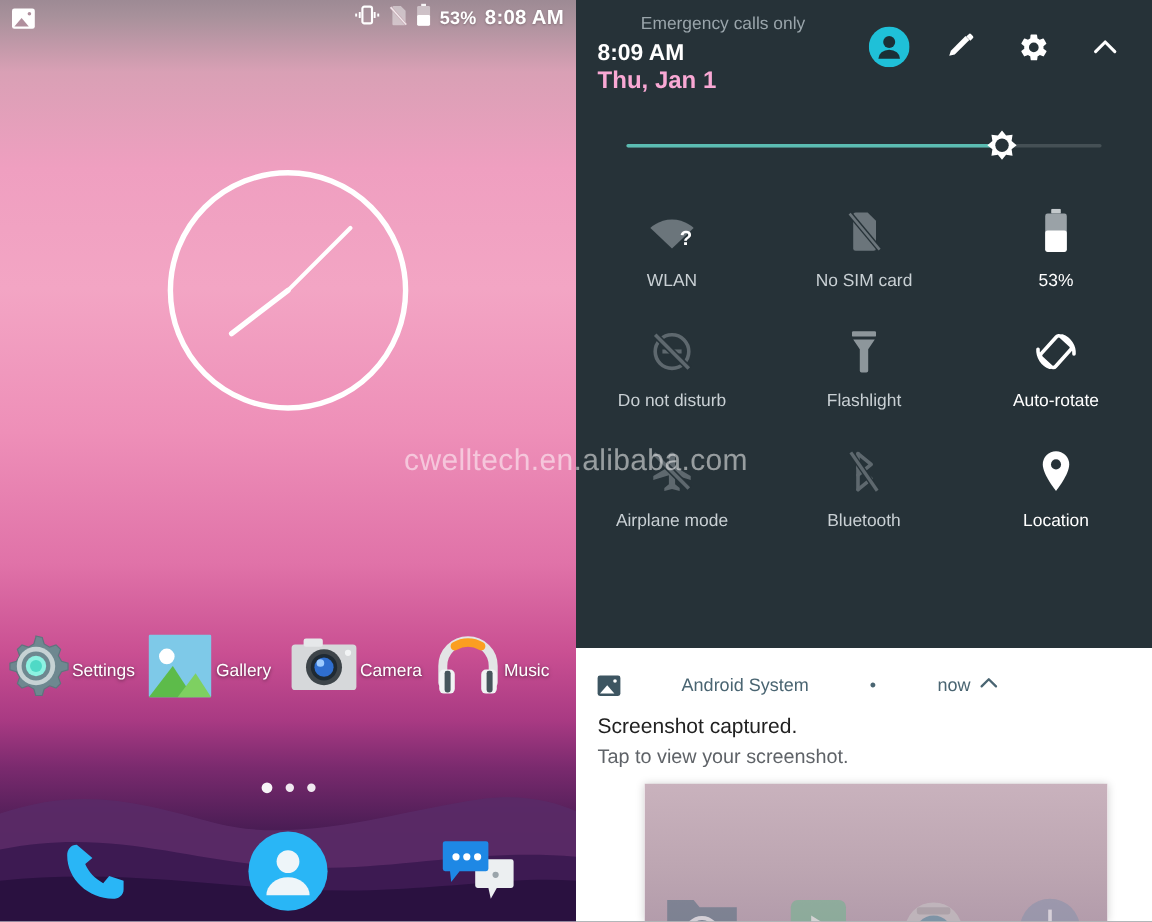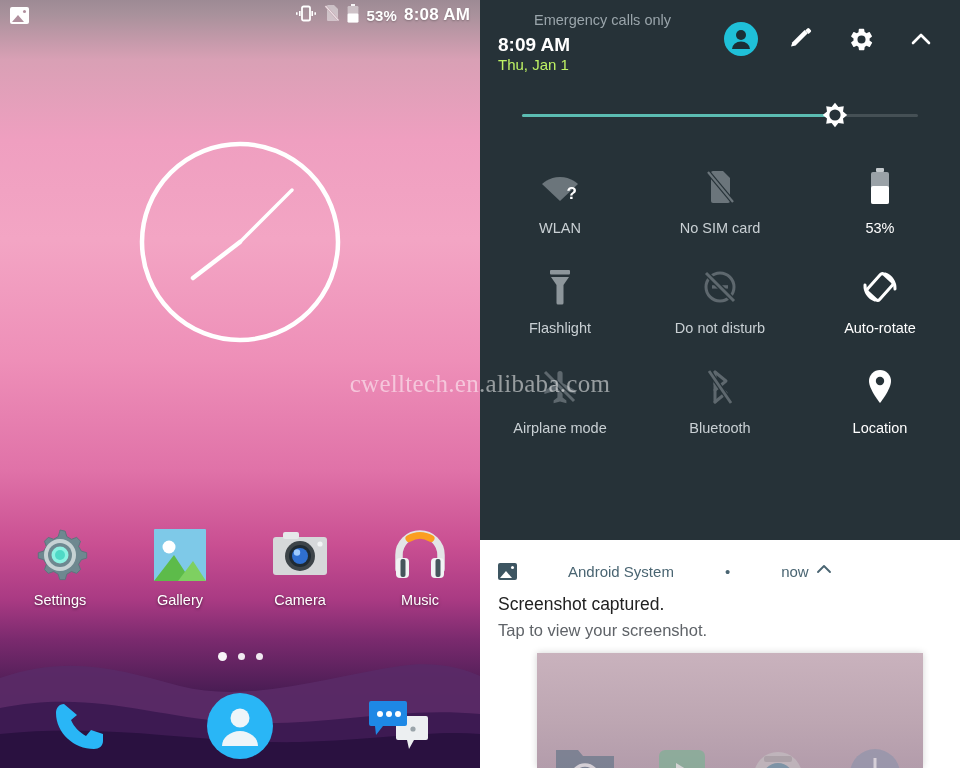--- a/index.html
+++ b/index.html
@@ -35,25 +35,25 @@
     width:3px;height:3px;border-radius:50%; background:#b08f9d; z-index:2;}
   .sb-txt { color:#fff; font-size:15px; font-weight:bold; letter-spacing:.2px;
     text-shadow:0 1px 2px rgba(0,0,0,.25); }
   .sb-time { font-size:17px; }
 
   .clock-widget { position:absolute; left:136px; top:138px; width:208px; height:208px; z-index:4; }
   .clock-widget svg { display:block; }
 
   .watermark { position:absolute; left:0; top:370px; width:960px; text-align:center;
     font-size:25px; color:rgba(255,255,255,.52); z-index:9;
-    font-family:Liberation Serif, serif; letter-spacing:.3px; pointer-events:none; }
+    font-family:Liberation Sans, sans-serif; letter-spacing:.3px; pointer-events:none; }
 
   .approw { position:absolute; left:0; top:525px; width:480px; z-index:5;
     display:flex; }
-  .appcell { flex:1; display:flex; flex-direction:column; align-items:center; }
+  .appcell { flex:1; display:flex; align-items:center; }
   .appicon { width:60px; height:60px; position:relative; }
   .applabel { margin-top:7px; font-size:14.5px; color:#fff; font-weight:500;
     text-shadow:0 1px 3px rgba(0,0,0,.55); }
 
   .pagedots { position:absolute; top:652px; left:0; width:480px; z-index:5;
     display:flex; justify-content:center; gap:11px; }
   .pagedots i { display:block; width:9px; height:9px; border-radius:50%;
     background:#fff; opacity:.95; }
   .pagedots i.sm { width:7px; height:7px; margin-top:1px; opacity:.9;}
 
@@ -61,21 +61,21 @@
     display:flex; align-items:center; }
   .dockcell { flex:1; display:flex; justify-content:center; align-items:center; }
 
   
   .phone-right { position:relative; width:480px; height:768px; background:#263238;
     overflow:hidden; }
   .qs-header { padding:10px 14px 0 18px; display:flex; }
   .qs-head-left { padding-top:2px; }
   .carrier { font-size:14.5px; color:#9aa5ab; margin-bottom:6px;margin-left:36px; }
   .qs-time { font-size:19px; color:#fff; font-weight:bold; line-height:1.18; }
-  .qs-date { font-size:15px; color:#bef264; font-weight:normal; line-height:1.18; }
+  .qs-date { font-size:20px; color:#f9a8d4; font-weight:bold; line-height:1.18; }
   .qs-head-right { margin-left:auto; display:flex; align-items:flex-start;
     gap:26px; padding-top:12px; padding-right:8px; }
   .hicon { width:34px; height:34px; display:flex; align-items:center; justify-content:center;}
 
   .brightness { margin:24px 42px 0 42px; height:34px; position:relative;
     display:flex; align-items:center; }
   .btrack { position:absolute; left:0; right:0; height:3px; background:#455055;
     border-radius:2px; }
   .bfill { position:absolute; left:0; height:3px; background:#5bbcb2; border-radius:2px; }
   .bthumb { position:absolute; width:32px; height:32px; }
@@ -338,38 +338,38 @@
               <rect x="2" y="18" width="18" height="18" rx="2" fill="#ffffff"></rect>
             </svg>
           </div>
           <div class="tlabel">53%</div>
         </div>
       </div>
 
       <div class="tilerow">
         <div class="tile off">
           <div class="ticon">
-            <svg width="26" height="38" viewBox="0 0 26 38">
-              <rect x="3" y="2" width="20" height="4.5" rx="1" fill="#8d969b"></rect>
-              <path d="M4,9 h18 l-5.5,8 v18 a1.5,1.5 0 0 1 -1.5,1.5 h-4 a1.5,1.5 0 0 1 -1.5,-1.5 v-18 z" fill="#8d969b"></path>
-            </svg>
-          </div>
-          <div class="tlabel">Flashlight</div>
-        </div>
-
-        <div class="tile off">
-          <div class="ticon">
             <svg width="36" height="36" viewBox="0 0 36 36">
               <circle cx="18" cy="18" r="14" fill="none" stroke="#5e686e" stroke-width="3"></circle>
               <rect x="10" y="16.2" width="16" height="3.4" fill="#5e686e"></rect>
               <line x1="4" y1="4" x2="32" y2="32" stroke="#263238" stroke-width="5.5"></line>
               <line x1="4" y1="4" x2="32" y2="32" stroke="#5e686e" stroke-width="3"></line>
             </svg>
           </div>
           <div class="tlabel">Do not disturb</div>
+        </div>
+
+        <div class="tile off">
+          <div class="ticon">
+            <svg width="26" height="38" viewBox="0 0 26 38">
+              <rect x="3" y="2" width="20" height="4.5" rx="1" fill="#8d969b"></rect>
+              <path d="M4,9 h18 l-5.5,8 v18 a1.5,1.5 0 0 1 -1.5,1.5 h-4 a1.5,1.5 0 0 1 -1.5,-1.5 v-18 z" fill="#8d969b"></path>
+            </svg>
+          </div>
+          <div class="tlabel">Flashlight</div>
         </div>
 
         <div class="tile">
           <div class="ticon">
             <svg width="38" height="38" viewBox="0 0 38 38">
               <rect x="11" y="7" width="16" height="24" rx="2.5" fill="none" stroke="#fff" stroke-width="3" transform="rotate(42 19 19)"></rect>
               <path d="M4,17 a15,15 0 0 0 10,15" fill="none" stroke="#fff" stroke-width="3" stroke-linecap="round"></path>
               <path d="M34,21 a15,15 0 0 0 -10,-15" fill="none" stroke="#fff" stroke-width="3" stroke-linecap="round"></path>
             </svg>
           </div>

